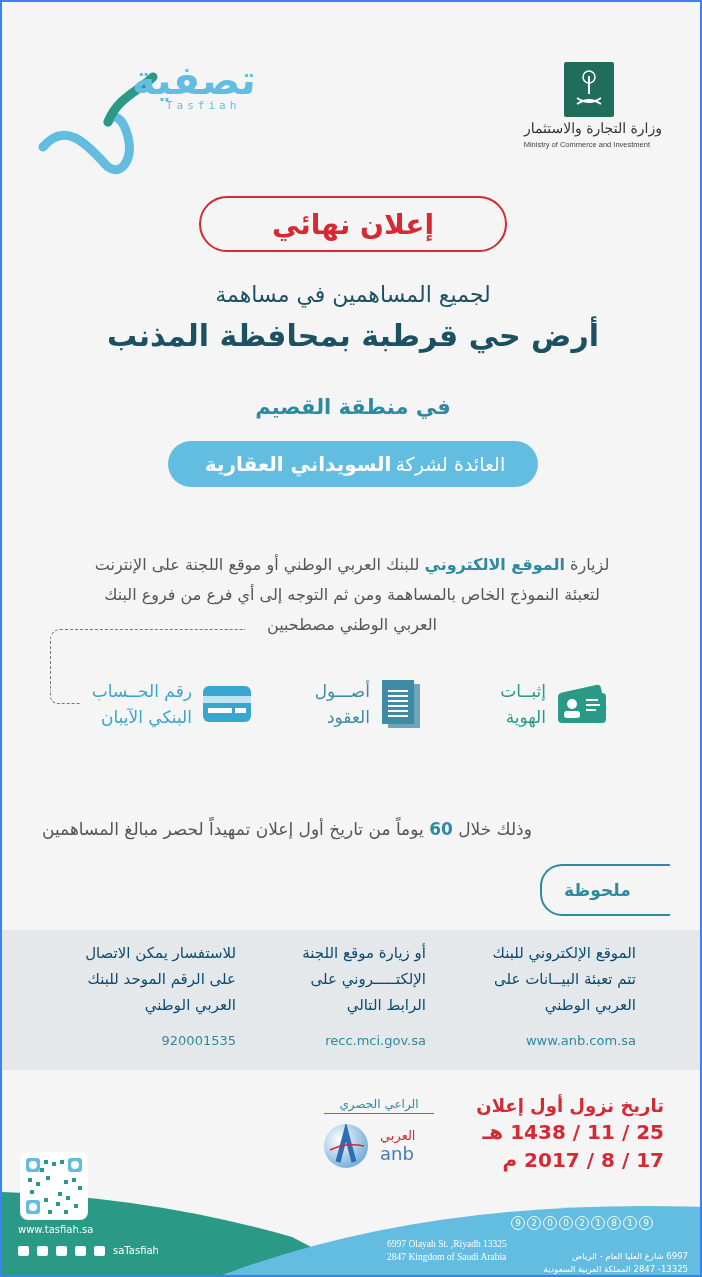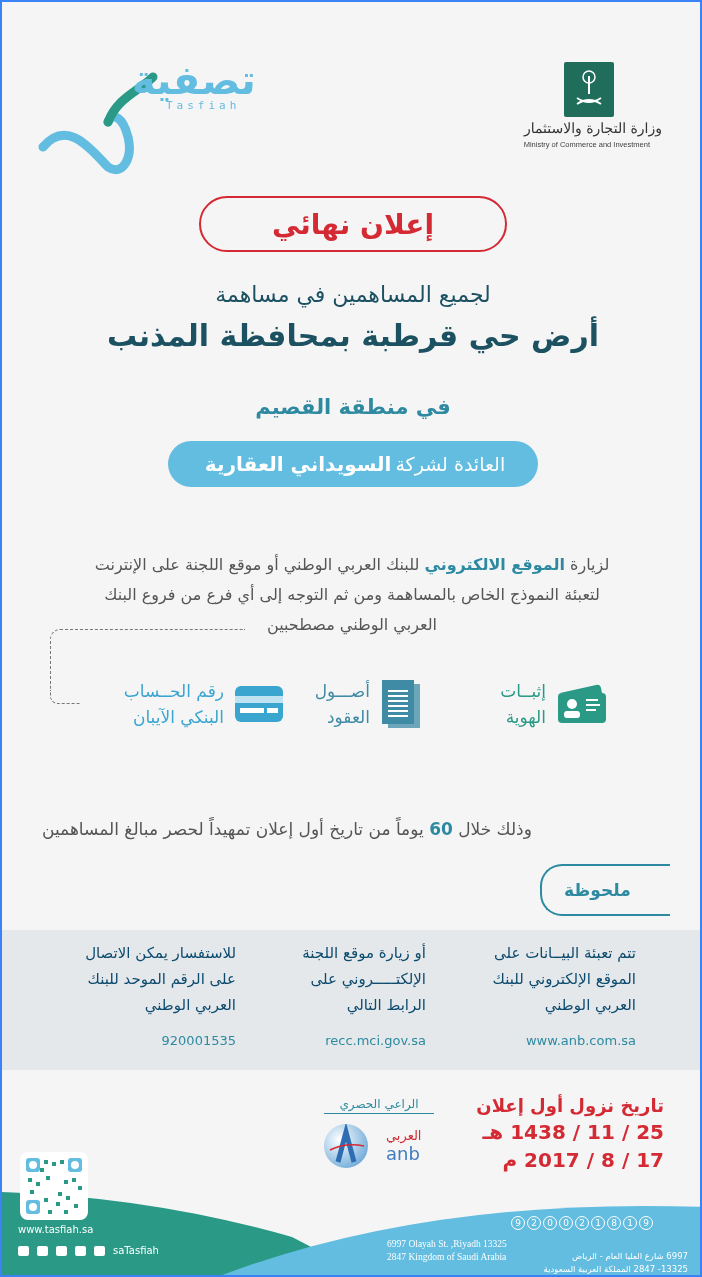--- a/index.html
+++ b/index.html
@@ -31,21 +31,21 @@
   .para b { color: #2d8aa0; }
   .dash-line { position: absolute; left: 48px; top: 627px; width: 195px; height: 62px; border-top: 1.5px dashed #777; border-left: 1.5px dashed #777; border-top-left-radius: 10px; }
   .dash-line2 { position: absolute; left: 48px; top: 688px; width: 30px; height: 14px; border-bottom: 1.5px dashed #777; border-left: 1.5px dashed #777; border-bottom-left-radius: 8px; }
 
   .req { position: absolute; top: 676px; display: flex; align-items: center; direction: rtl; }
   .req-label { font-size: 17px; line-height: 26px; margin-right: 10px; text-align: right; }
   .req-id { right: 92px; }
   .req-id .req-label { color: #2a9a86; }
   .req-docs { right: 278px; }
   .req-docs .req-label { color: #3f8ba6; }
-  .req-iban { right: 416px; }
+  .req-iban { right: 448px; }
   .req-iban .req-label { color: #3aa6cf; }
 
   .days-line { position: absolute; left: 40px; width: 620px; top: 817px; text-align: left; direction: rtl; font-size: 17px; color: #555; }
   .days-line b { color: #2d8aa0; }
 
   .note-pill { position: absolute; left: 538px; top: 862px; width: 130px; height: 52px; border: 2px solid #2d8aa0; border-right: none; border-radius: 22px 0 0 22px; display: flex; align-items: center; padding-left: 22px; }
   .note-pill span { color: #2d8aa0; font-size: 17px; font-weight: bold; direction: rtl; }
 
   
   .info-band { position: absolute; left: 0; top: 928px; width: 702px; height: 140px; background: #e4e8ea; }
@@ -55,21 +55,21 @@
   .col1 { right: 68px; }
   .col2 { right: 278px; }
   .col3 { right: 468px; }
 
   
   .date-block { position: absolute; right: 36px; top: 1093px; direction: rtl; text-align: right; color: #d42a33; }
   .date-title { font-size: 18px; font-weight: bold; }
   .date-h, .date-g { font-size: 20px; font-weight: bold; margin-top: 4px; }
   .sponsor { position: absolute; left: 322px; top: 1095px; width: 110px; text-align: center; }
   .sponsor-label { font-size: 12px; color: #2d8aa0; border-bottom: 1px solid #2d8aa0; padding-bottom: 2px; direction: rtl; }
-  .anb-logo { display: flex; align-items: center; margin-top: 10px; gap: 18px; }
+  .anb-logo { display: flex; align-items: center; margin-top: 10px; gap: 12px; }
   .anb-globe { width: 44px; height: 44px; border-radius: 50%; background: radial-gradient(circle at 35% 35%, #ffffff, #7fb4dd 70%, #4a86c0); position: relative; }
   .anb-text { color: #3f7bbf; text-align: left; }
   .anb-text .ar { font-size: 13px; color: #d42a33; direction: rtl; }
   .anb-text .en { font-size: 18px; color: #3f7bbf; }
 
   
   .footer-svg { position: absolute; left: 0; top: 1185px; width: 702px; height: 92px; }
   .qr { position: absolute; left: 18px; top: 1150px; width: 68px; height: 68px; background: #fff; border-radius: 8px; }
   .tasfiah-url { position: absolute; left: 16px; top: 1222px; font-size: 10px; color: #fff; }
   .social { position: absolute; left: 16px; top: 1243px; display: flex; gap: 8px; align-items: center; }
@@ -179,22 +179,22 @@
     <b>60</b>
     <span>يوماً من تاريخ أول إعلان تمهيداً لحصر مبالغ المساهمين</span>
   </div>
 
   <div class="note-pill">
     <span>ملحوظة</span>
   </div>
 
   <div class="info-band">
     <div class="info-col col1">
+      <p>الموقع الإلكتروني للبنك</p>
       <p>تتم تعبئة البيــانات على</p>
-      <p>الموقع الإلكتروني للبنك</p>
       <p>العربي الوطني</p>
       <p class="link">www.anb.com.sa</p>
     </div>
     <div class="info-col col2">
       <p>أو زيارة موقع اللجنة</p>
       <p>الإلكتـــــروني على</p>
       <p>الرابط التالي</p>
       <p class="link">recc.mci.gov.sa</p>
     </div>
     <div class="info-col col3">

